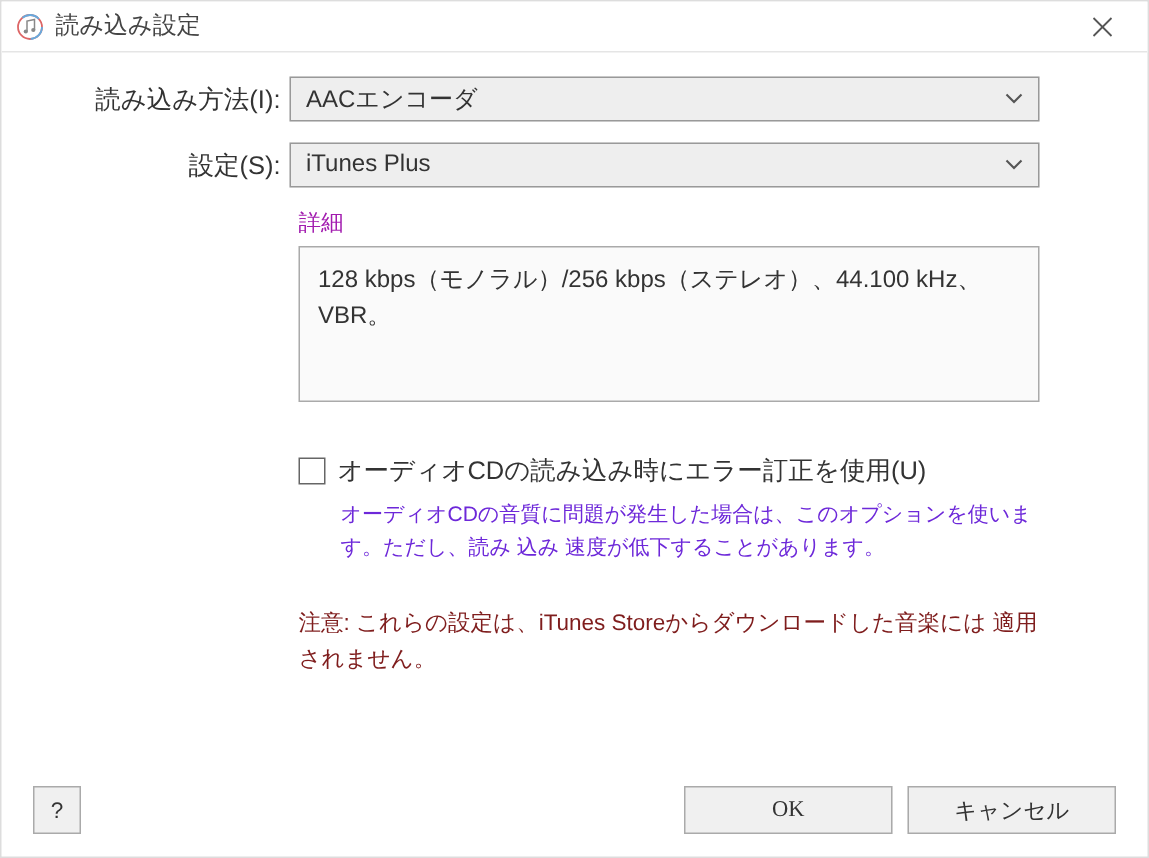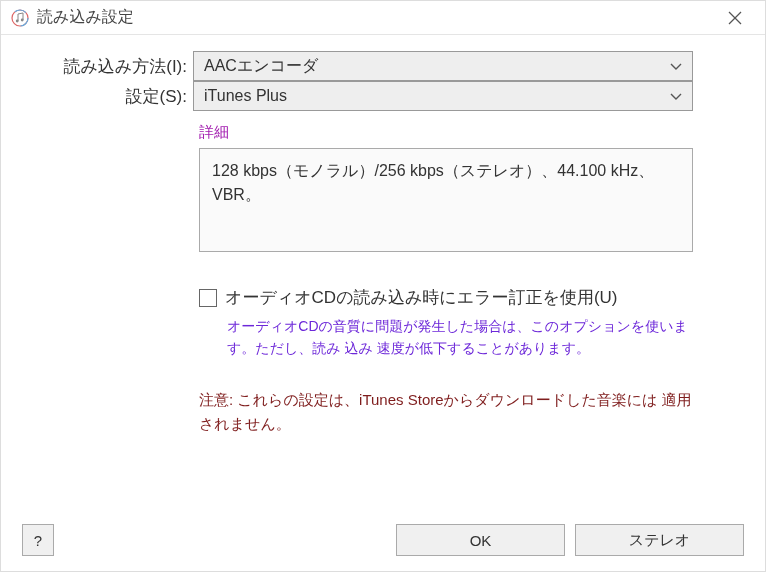--- a/index.html
+++ b/index.html
@@ -42,20 +42,21 @@
       justify-content: center;
       cursor: pointer;
       color: #555;
     }
     .content {
       padding: 16px 22px;
     }
     .row {
       display: flex;
       align-items: center;
+      margin-bottom: 14px;
     }
     .row-label {
       width: 170px;
       text-align: right;
       font-size: 17px;
       color: #333;
       padding-right: 6px;
     }
     .combo {
       flex: 1;
@@ -142,21 +143,22 @@
       cursor: pointer;
       display: flex;
       align-items: center;
       justify-content: center;
       font-family: inherit;
     }
     .btn.help {
       width: 32px;
     }
     .btn.ok, .btn.cancel {
-      width: 169px;
+      width: 139px;
+      font-family: Liberation Serif, serif;
     }
     .spacer { flex: 1; }
   </style>
 </head>
 <body>
 
 <div class="titlebar">
   <span class="app-icon">
     <svg width="18" height="18" viewBox="0 0 18 18">
       <circle cx="9" cy="9" r="8" fill="none" stroke="#d66" stroke-width="1.2"></circle>
@@ -218,14 +220,14 @@
     <div class="note">注意: これらの設定は、iTunes Storeからダウンロードした音楽には 適用されません。</div>
   </div>
 
 </div>
 
 <div class="button-bar">
   <button class="btn help">?</button>
   <div class="spacer"></div>
   <button class="btn ok wide">OK</button>
   <div style="width:10px"></div>
-  <button class="btn cancel wide">ステレオ</button>
+  <button class="btn cancel wide">キャンセル</button>
 </div>
 
 </body></html>

